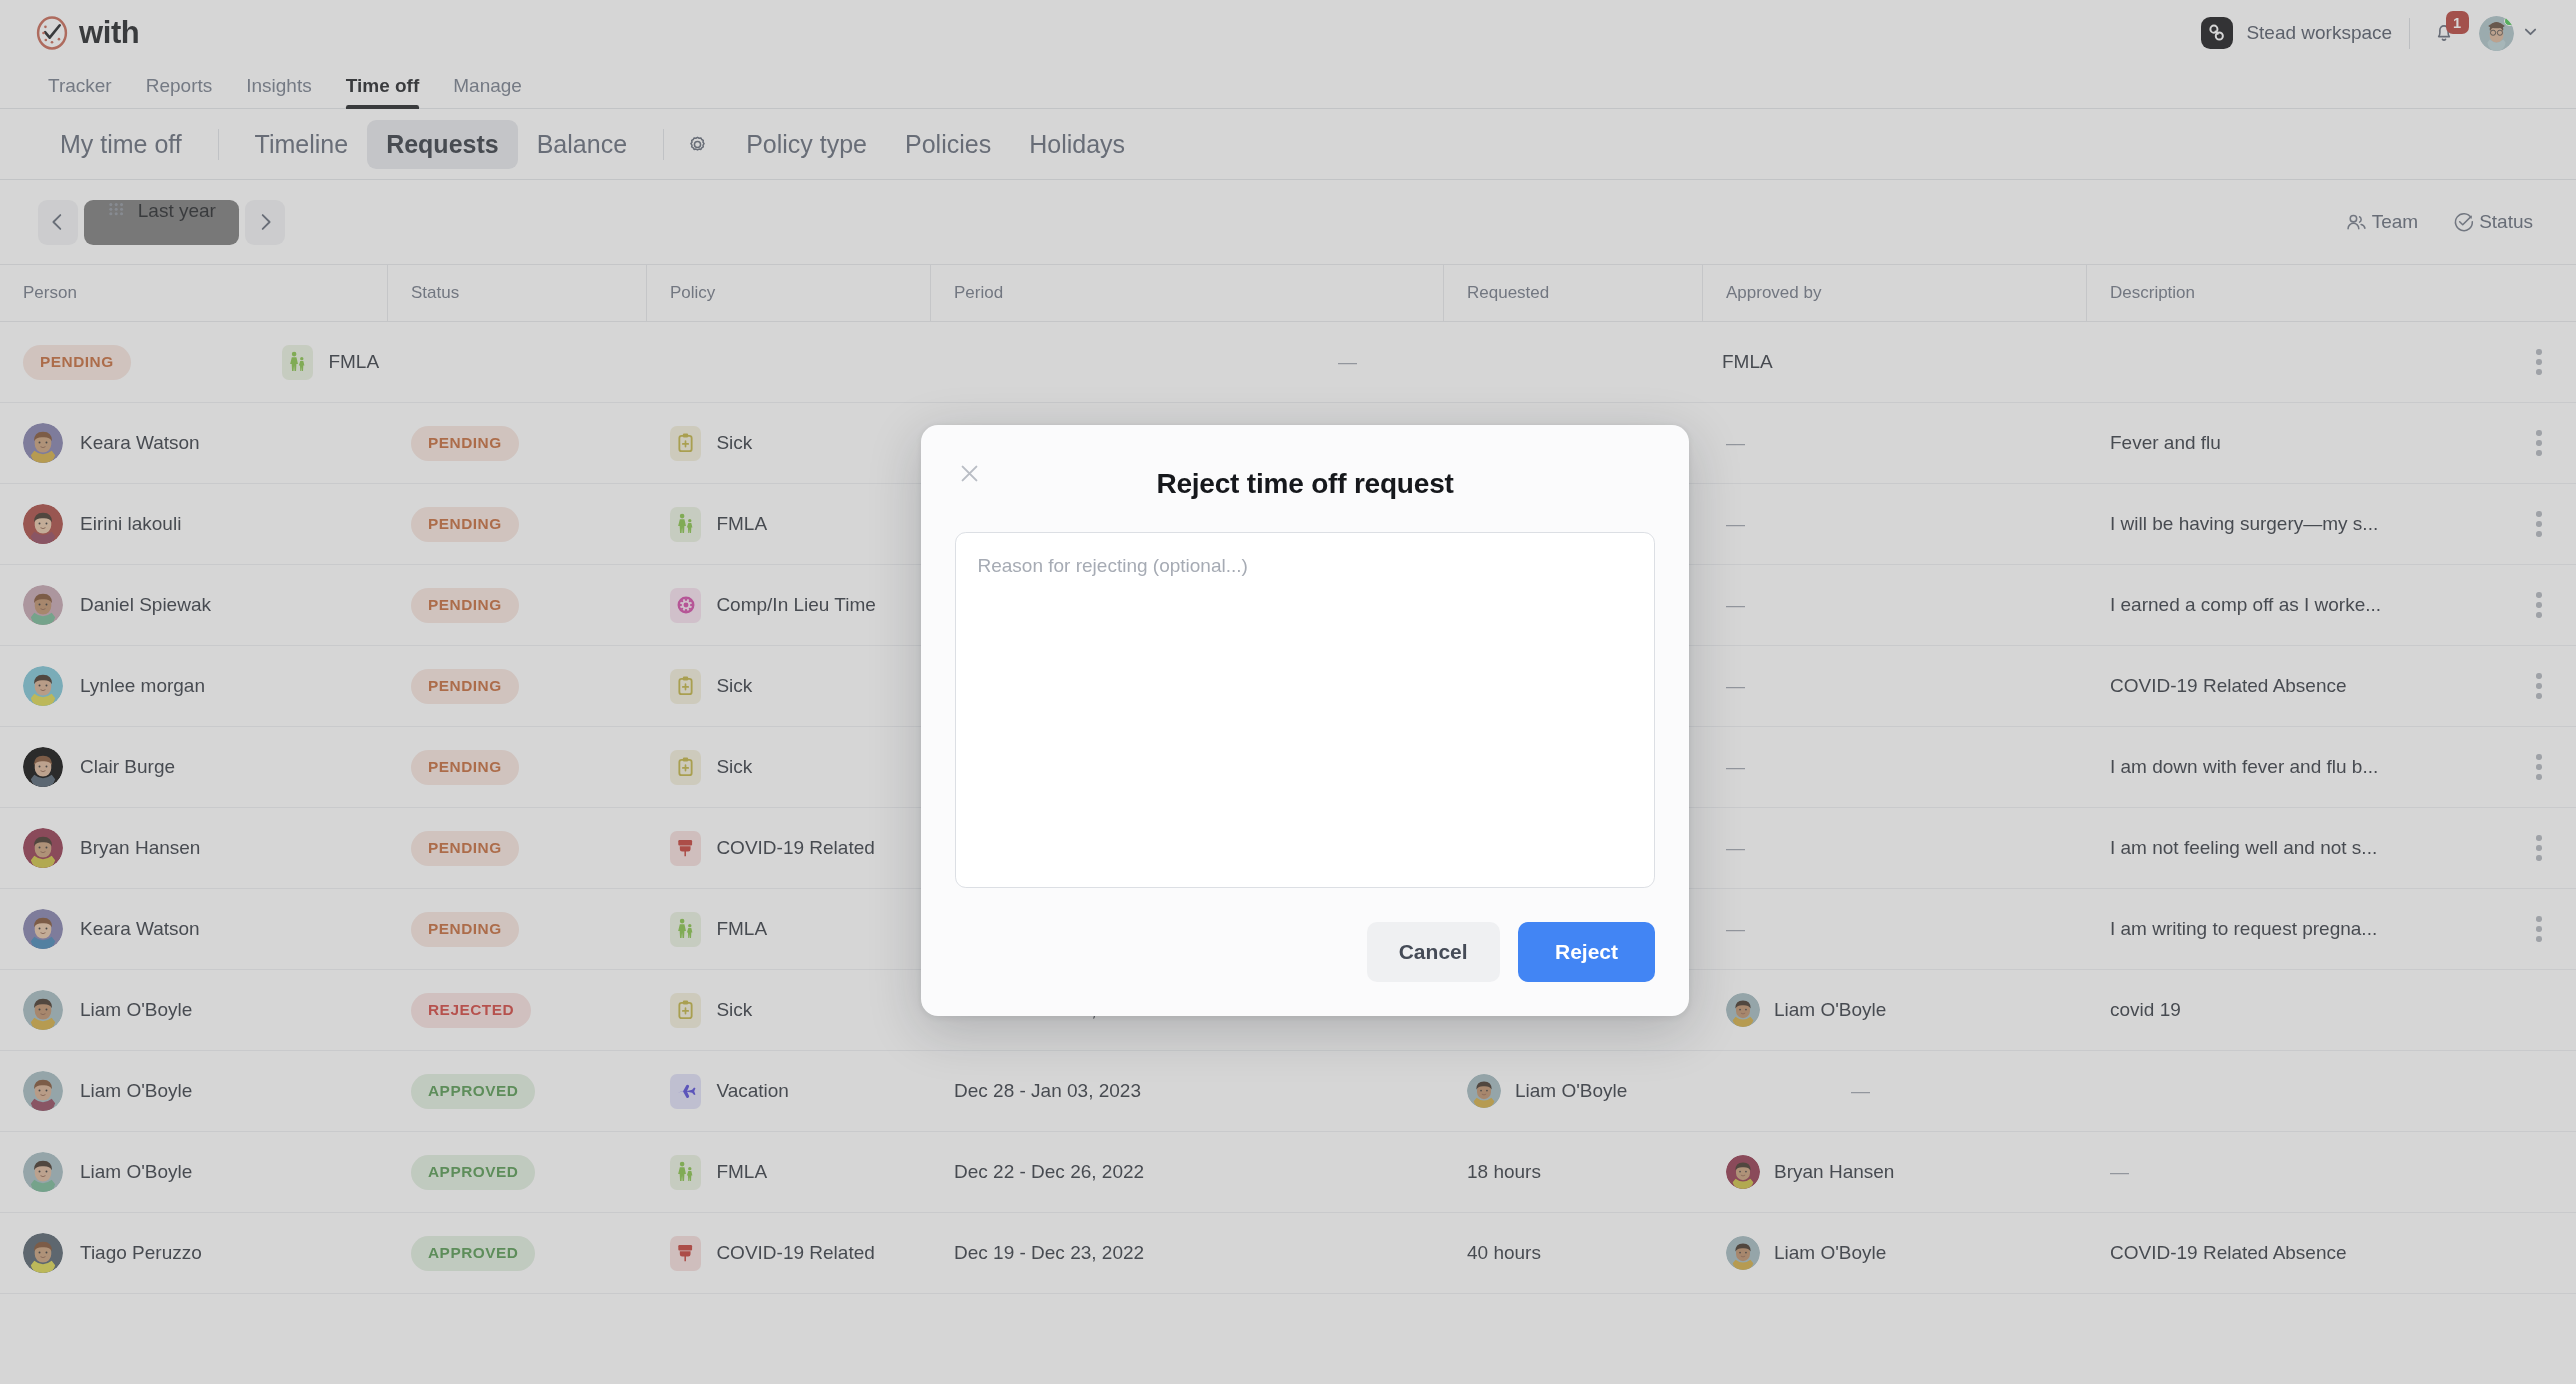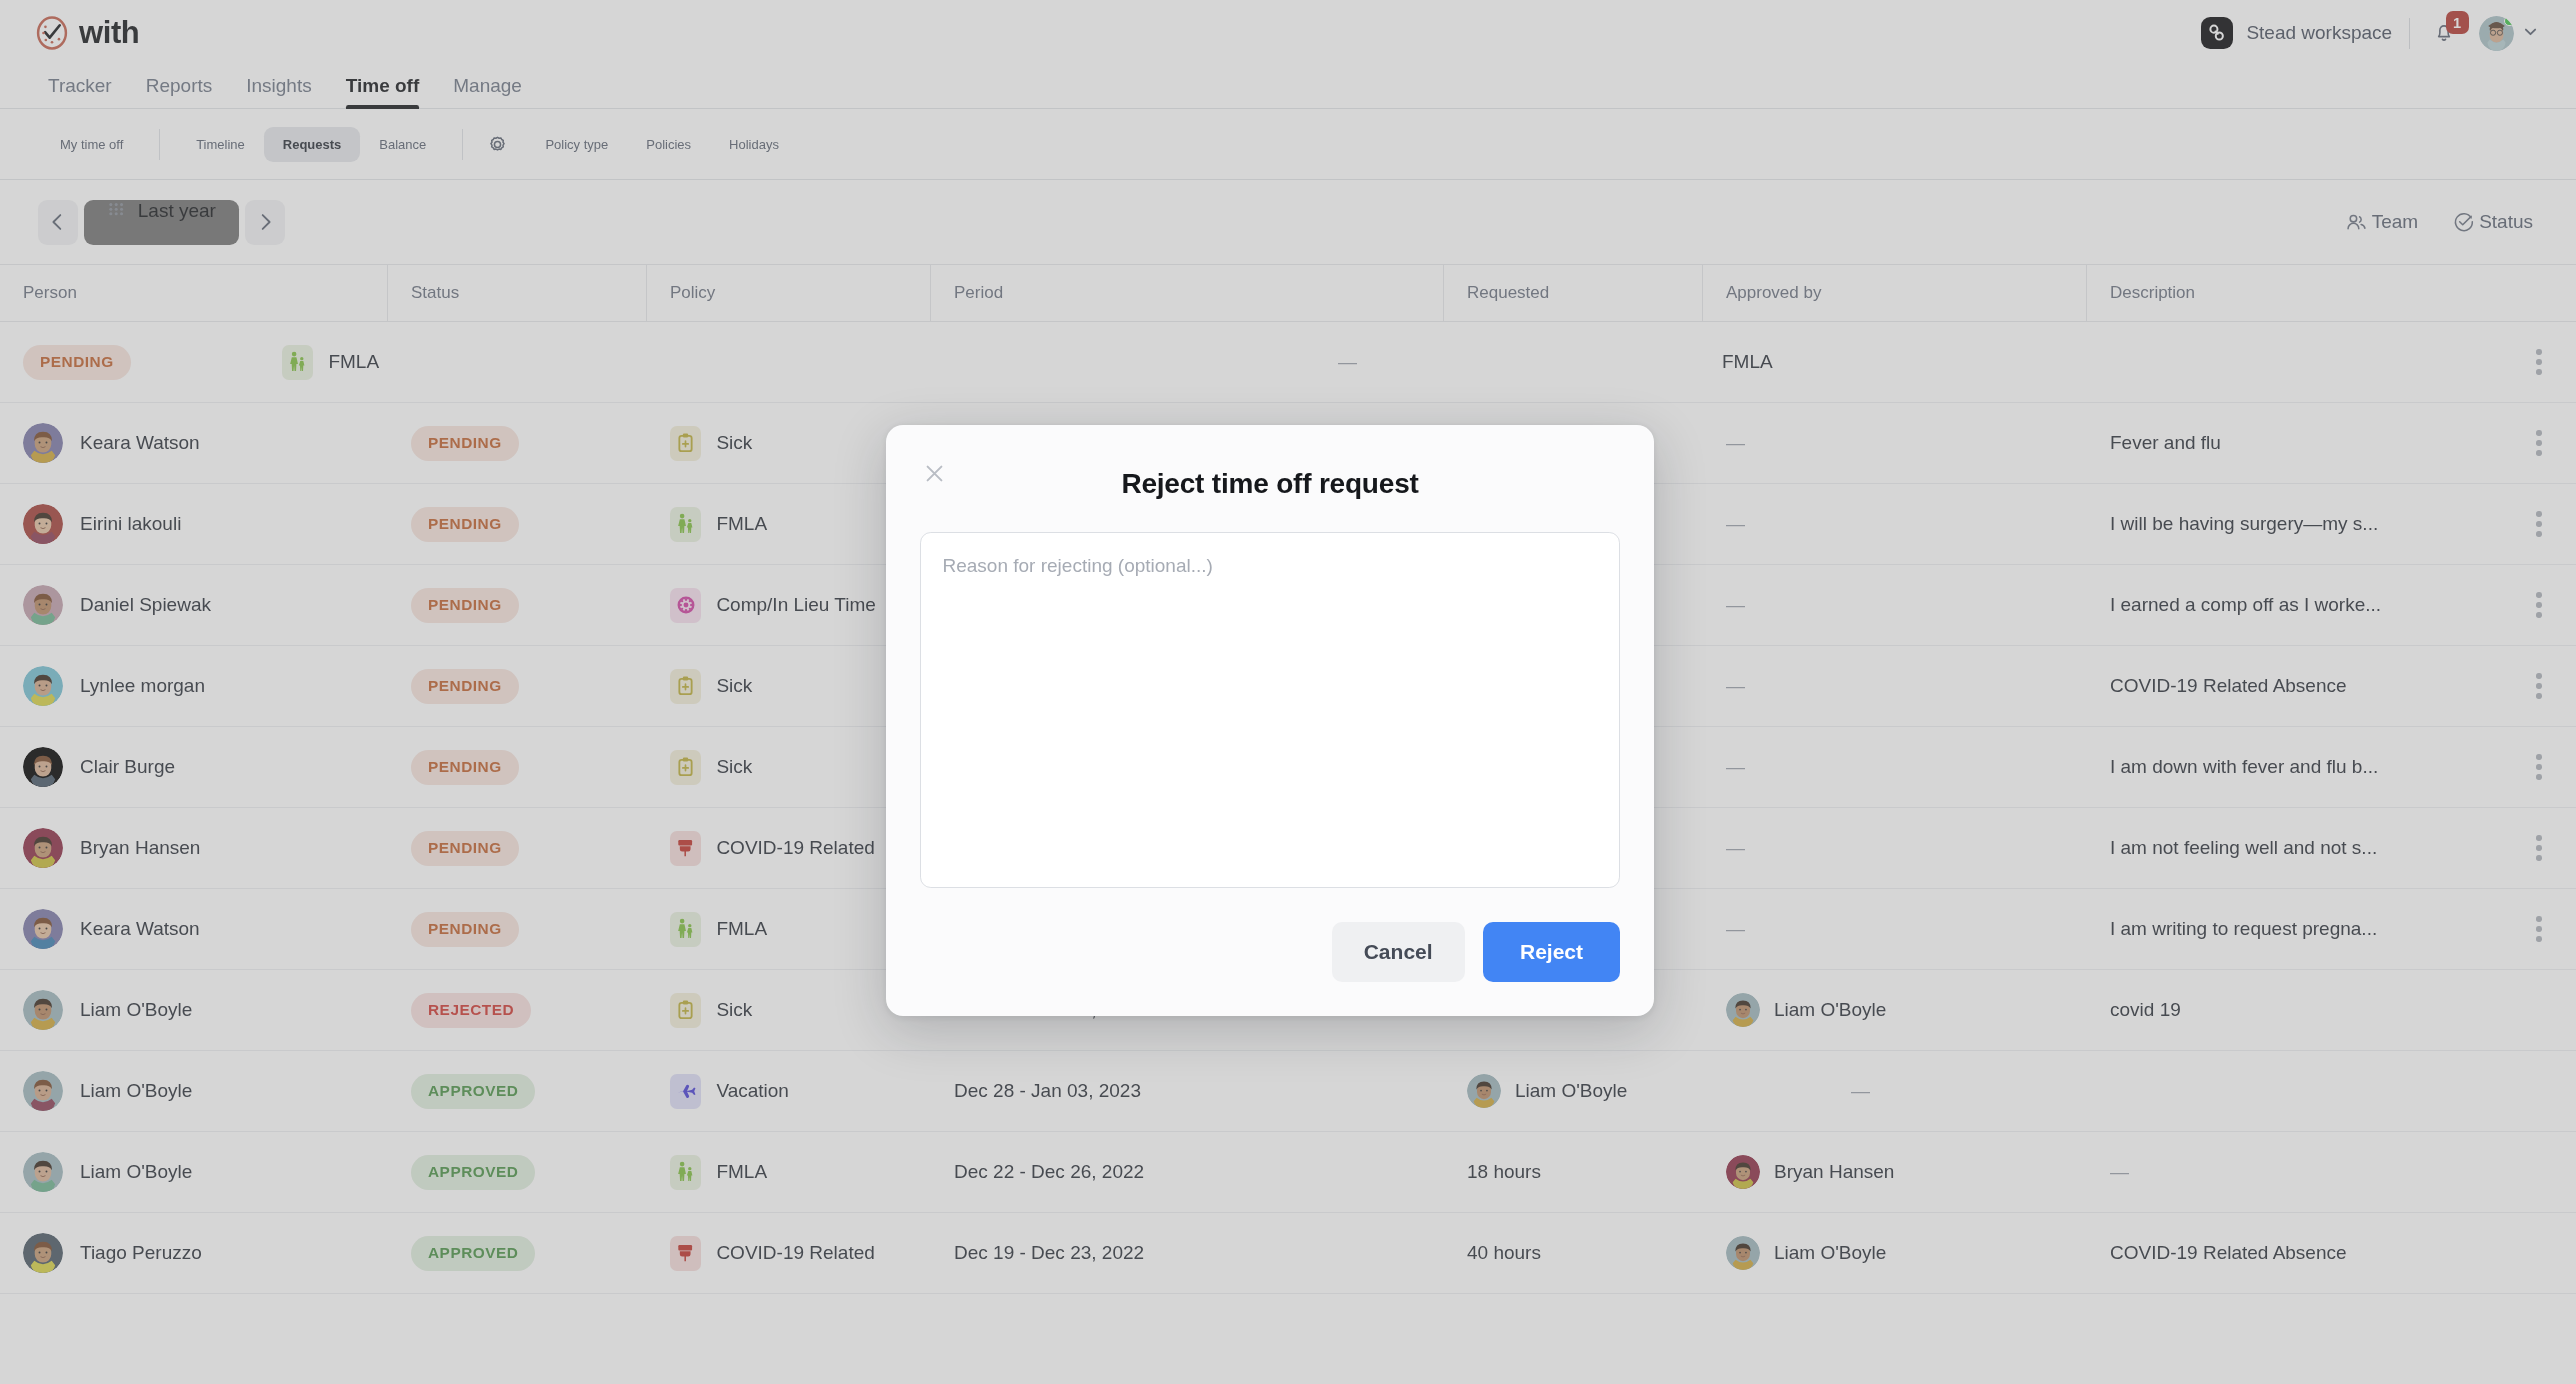--- a/index.html
+++ b/index.html
@@ -60,21 +60,21 @@
   .tab.active:after {
     content:""; position:absolute; left:17px; right:17px; bottom:-0.8px;
     height:3.8px; background:#16181c; border-radius:2.3px 2.3px 0 0;
   }
 
   
   .subnav {
     height:71px; display:flex; align-items:center; padding-left:41px;
     background:#fff; border-bottom:0.8px solid #e2e4e8; gap:0;
   }
-  .subitem { font-size:13px; color:#5b6372; padding:10px 19px; border-radius:9.2px; cursor:pointer; white-space:nowrap; }
+  .subitem { font-size:25px; color:#5b6372; padding:10px 19px; border-radius:9.2px; cursor:pointer; white-space:nowrap; }
   .subitem.sel { background:#e4e6ea; color:#2b3039; font-weight:600; }
   .sub-div { width:0.8px; height:31px; background:#dfe1e6; margin:0 17px; }
   .gear { width:34px; height:34px; display:flex; align-items:center; justify-content:center; margin-right:12.3px; cursor:pointer; }
 
   
   .toolbar { height:84px; display:flex; align-items:center; padding:0 43px 0 38px; background:#fff; }
   .navbtn {
     width:40px; height:45px; border-radius:9.2px; background:#f0f1f3;
     display:flex; align-items:center; justify-content:center; cursor:pointer; border:none;
   }
@@ -133,21 +133,21 @@
   .ptag.covid   { background:#f5dcda; }
   .ptag.vac     { background:#ddddf6; }
 
   .dash { color:#9aa0ab; font-size:19px; }
   .kebab { width:37px; display:flex; flex-direction:column; align-items:center; gap:4.6px; cursor:pointer; margin-left:auto; margin-right:18.4px; }
   .kebab i { width:5.4px; height:5.4px; border-radius:50%; background:#adb2ba; display:block; }
 
   
   .modal-layer { position:absolute; inset:0; z-index:60; }
   .modal {
-    position:absolute; left:886px; top:425px; width:768px; height:591px;
+    position:absolute; left:921px; top:425px; width:768px; height:591px;
     background:#fbfbfc; border-radius:17px;
     box-shadow:0 14px 54px rgba(20,25,35,0.20), 0 1.5px 6.1px rgba(20,25,35,0.08);
     display:flex; flex-direction:column; padding:31px 34px 34px 34px;
   }
   .modal-close {
     position:absolute; left:31px; top:31px; width:35px; height:35px;
     display:flex; align-items:center; justify-content:center; cursor:pointer;
   }
   .modal-title {
     text-align:center; font-size:28px; font-weight:700; color:#16181c;

